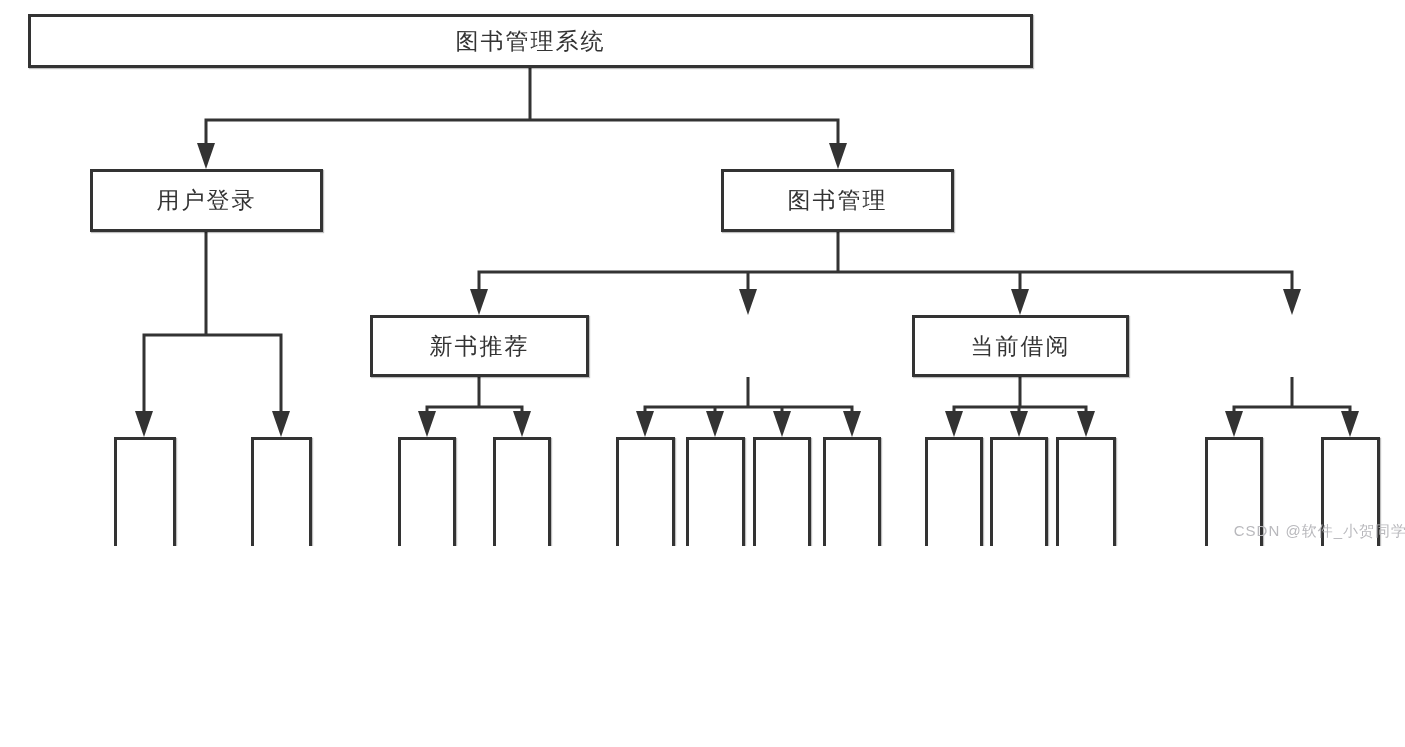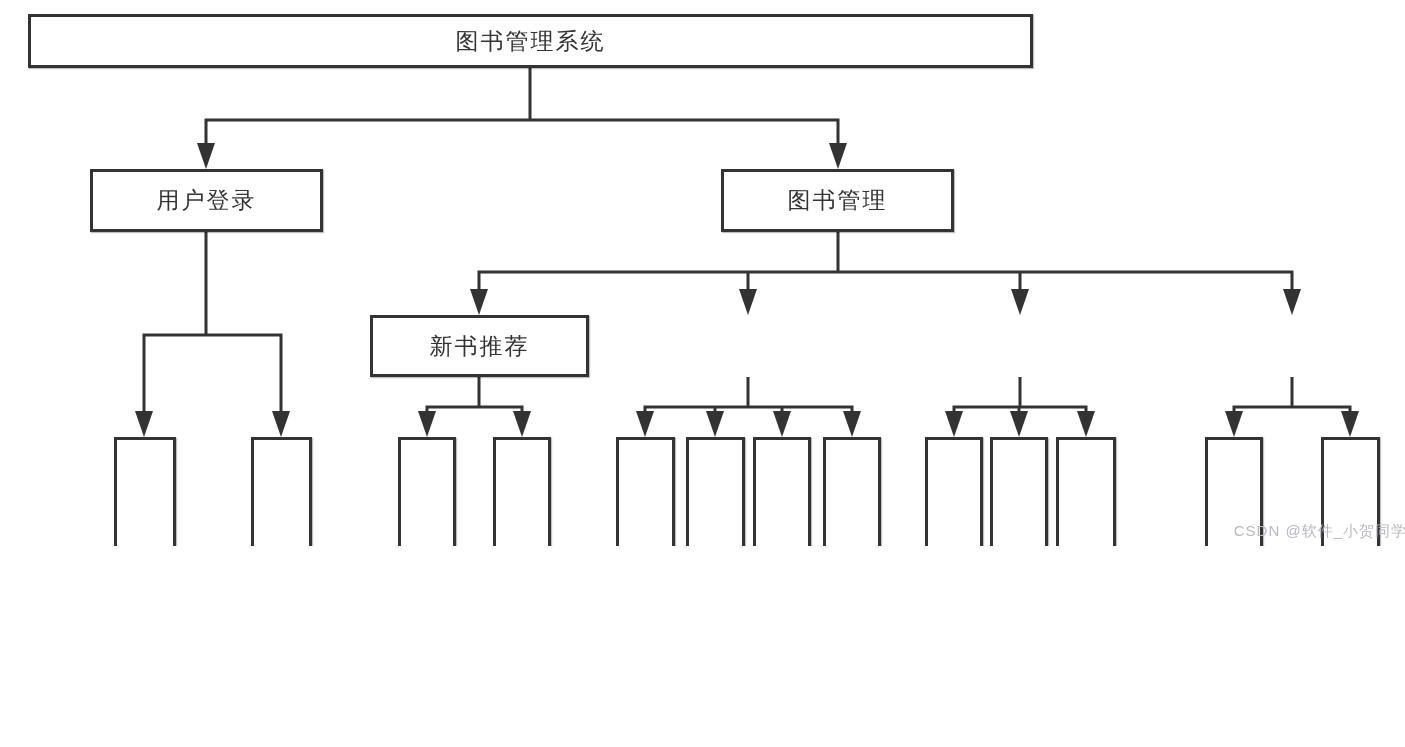--- a/index.html
+++ b/index.html
@@ -109,20 +109,23 @@
   <div class="box h" style="left:82px; top:169px; width:233px; height:63px">
     <span>用户登录</span>
   </div>
   <div class="box h" style="left:362px; top:315px; width:219px; height:62px">
     <span>新书推荐</span>
   </div>
 
   <div class="box h" style="left:713px; top:169px; width:233px; height:63px">
     <span>图书管理</span>
   </div>
+  <div class="box h" style="left:904px; top:315px; width:217px; height:62px">
+    <span>当前借阅</span>
+  </div>
 
   <div class="box v" style="left:106px; top:437px; width:62px; height:300px">
     <span>用户登录</span>
   </div>
   <div class="box v" style="left:243px; top:437px; width:61px; height:300px">
     <span>注销登录</span>
   </div>
 
   <div class="box v" style="left:390px; top:437px; width:58px; height:300px">
     <span>查询图书</span>

